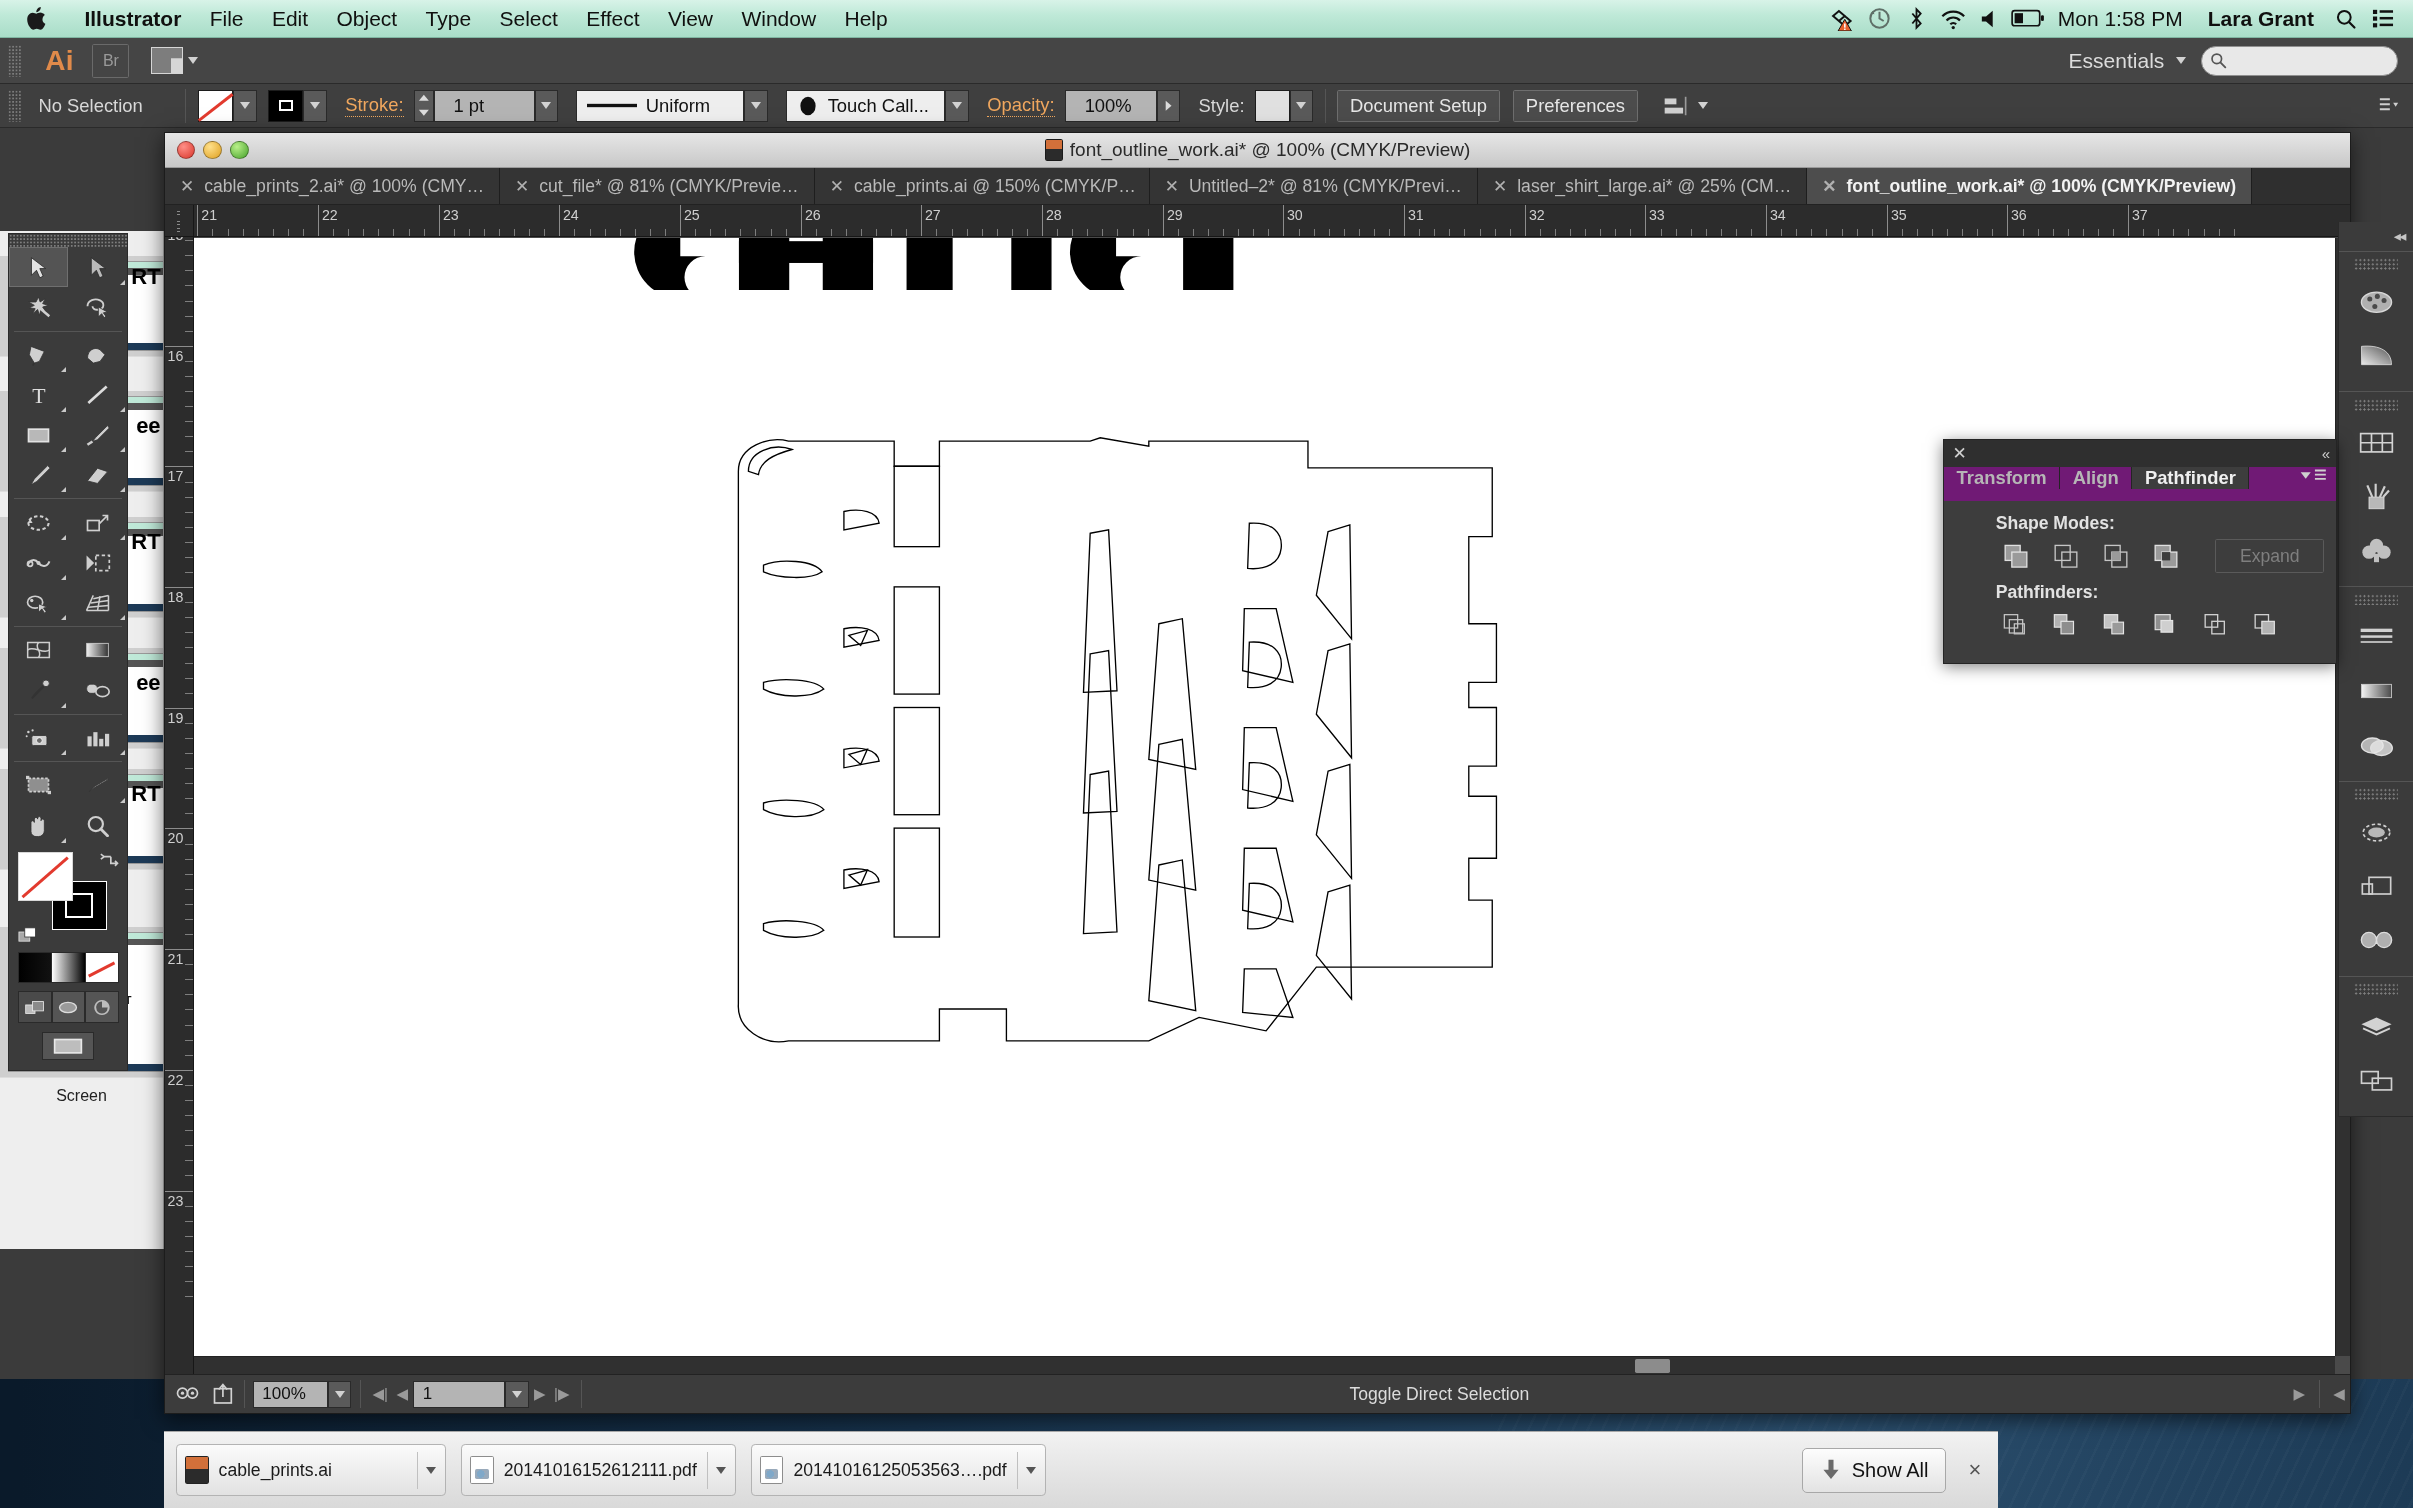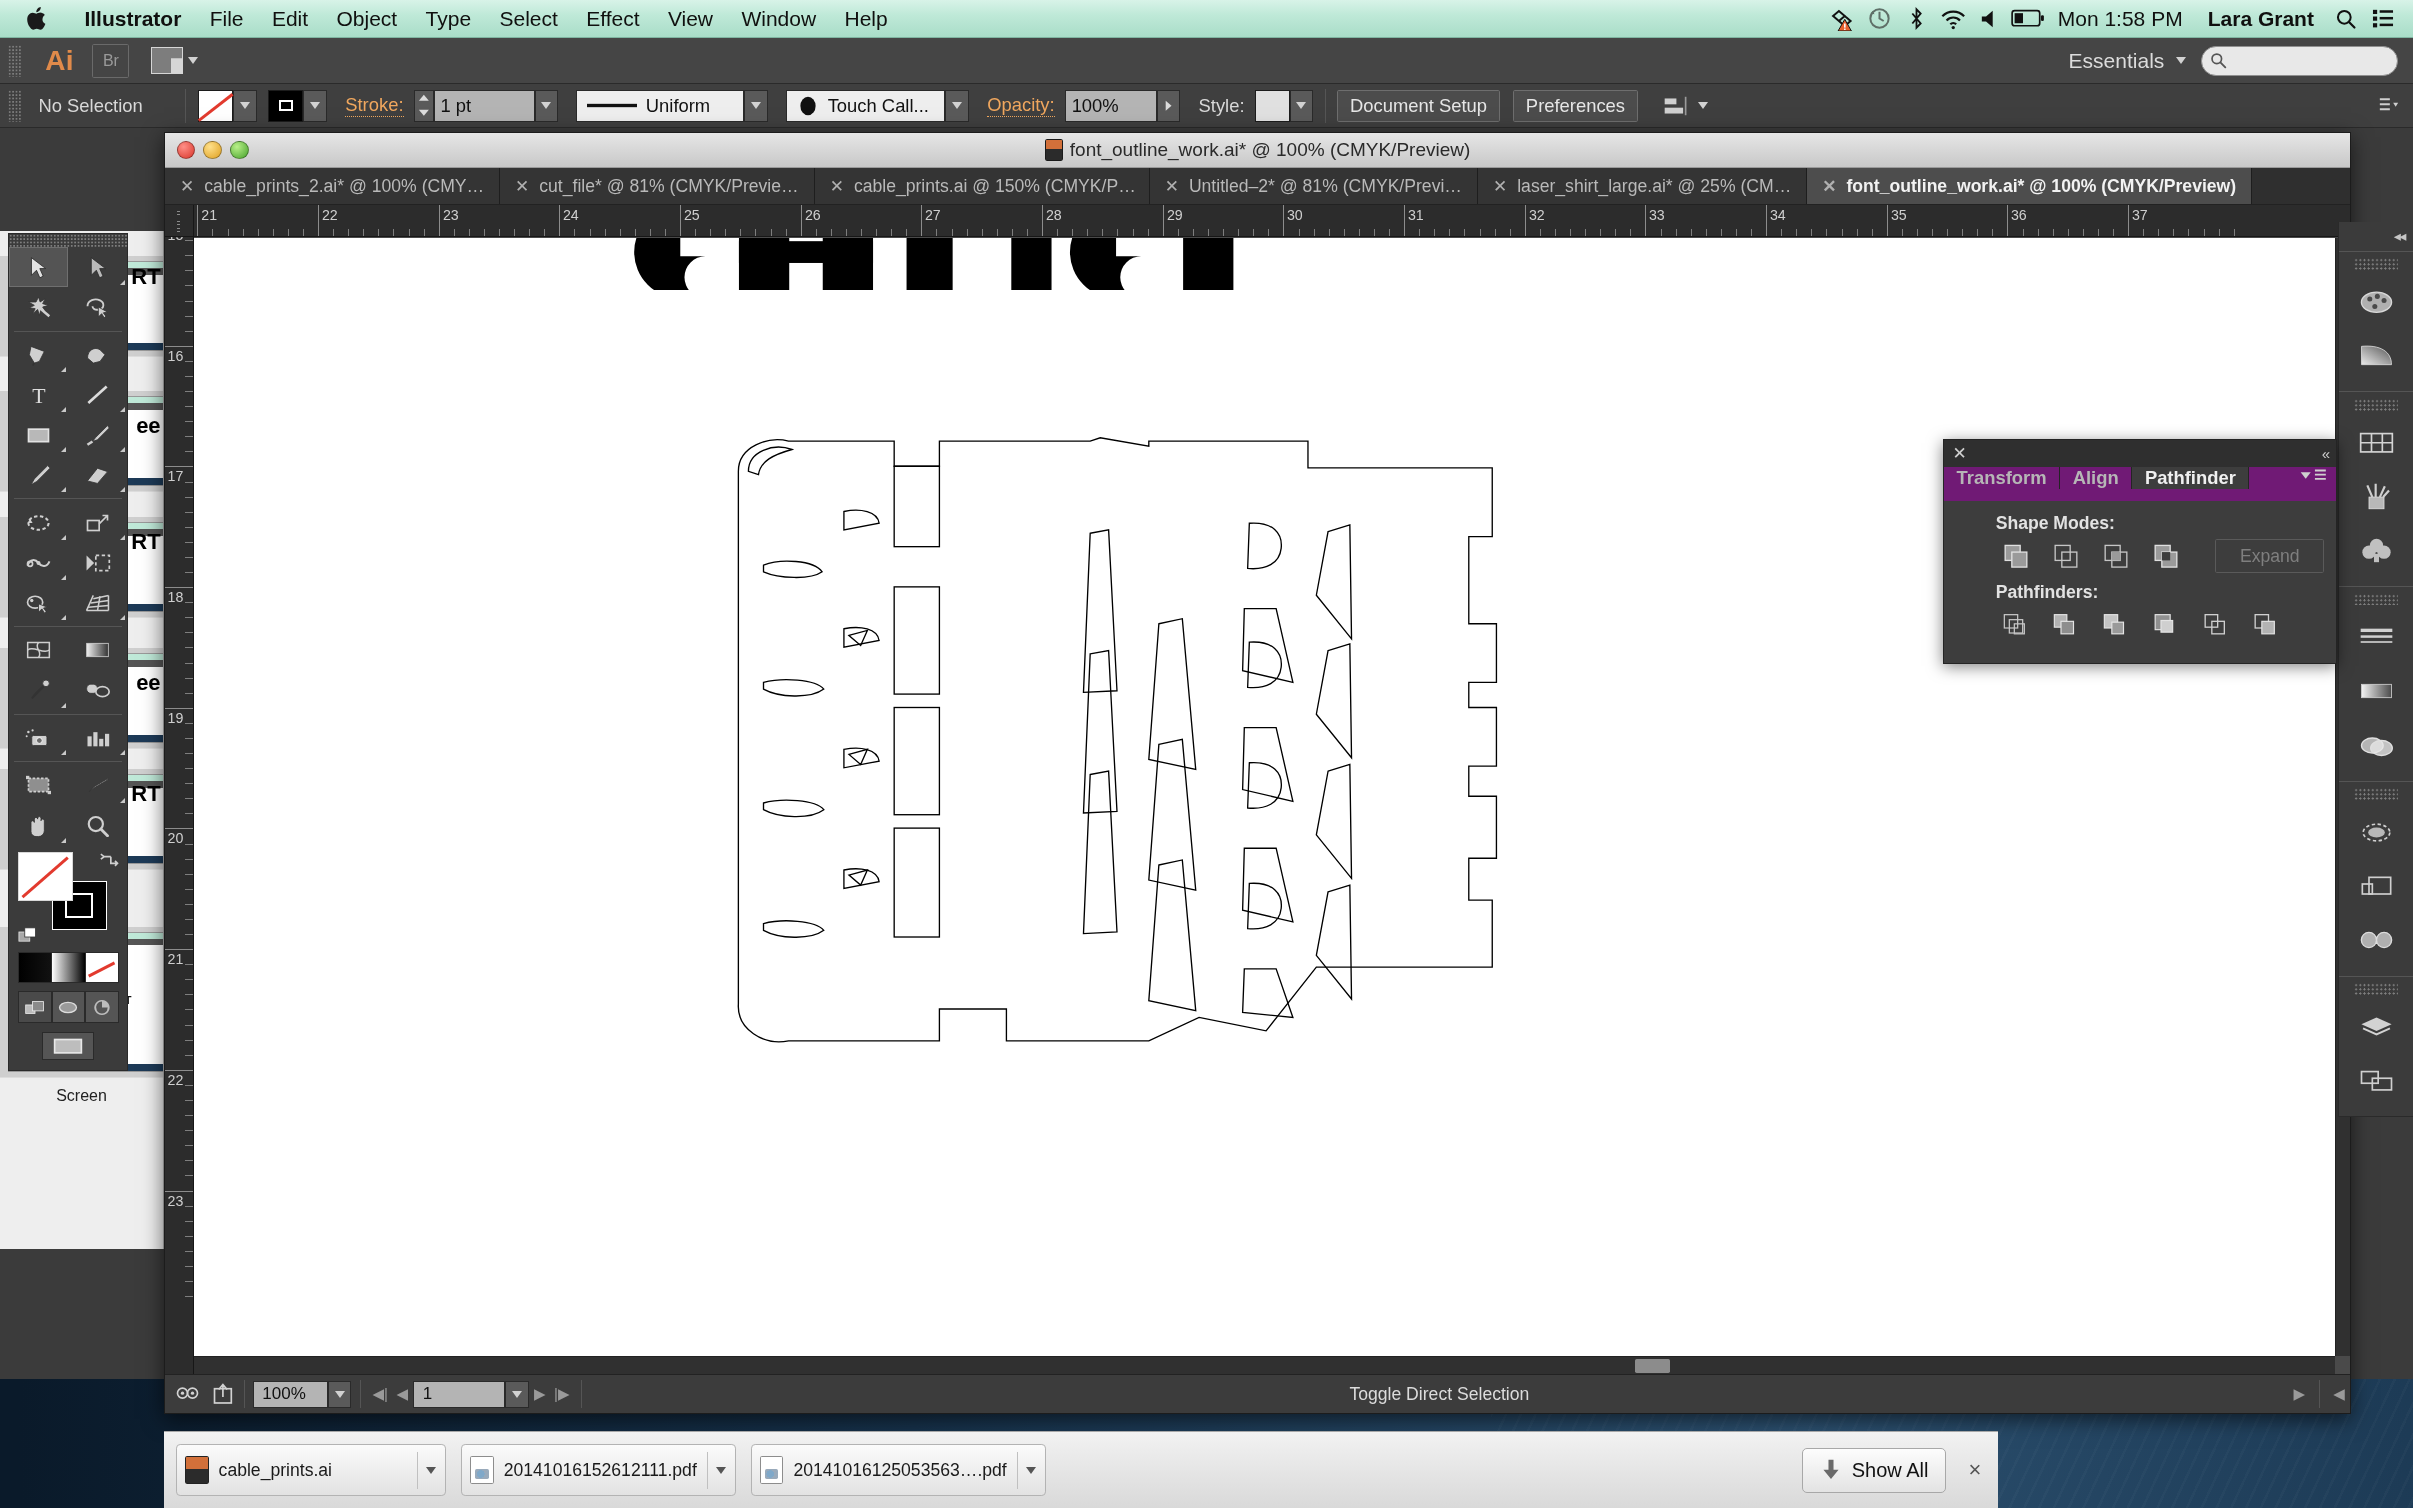--- a/index.html
+++ b/index.html
@@ -75,21 +75,21 @@
   .cb-label.plain{ color:#d8d8d8; border:none; }
   .no-sel{ padding-left:11.7px; padding-right:13.4px; min-width:147px; }
   .swatch-grp{ display:flex; align-items:center; }
   .swatch{ width:35px; height:32px; background:#fff; border:0.8px solid #1c1c1c; position:relative; }
   .swatch.none:after{ content:""; position:absolute; left:-5px; right:-5px; top:50%; height:2.5px; background:#e23a2e;
      transform:rotate(-38deg); }
   .swatch.stroke{ background:#000; display:flex; align-items:center; justify-content:center; }
   .swatch.stroke i{ width:13.4px; height:11.7px; border:2.5px solid #fff; background:#000; display:block;}
   .mini-drop{ width:23.5px; height:32px; background:#5a5a5a; border:0.8px solid #2a2a2a; display:flex; align-items:center; justify-content:center; }
   .field{ height:32px; background:#b4b4b4; border:0.8px solid #2a2a2a; color:#111; display:flex; align-items:center;
-     padding:0 6px; font-size:18.4px; }
+     padding:0 19px; font-size:18.4px; }
   .spin{ width:20px; height:32px; background:#5a5a5a; border:0.8px solid #2a2a2a; display:flex; flex-direction:column; }
   .spin span{ flex:1; display:flex; align-items:center; justify-content:center; }
   .combo{ height:32px; background:#eee; border:0.8px solid #2a2a2a; color:#111; display:flex; align-items:center;
      padding:0 10px; font-size:18.4px; gap:8.4px;}
   .btn{ height:32px; background:#4c4c4c; border:0.8px solid #6e6e6e; color:#e6e6e6; font-size:18.4px;
      display:flex; align-items:center; padding:0 11.7px; border-radius:1.7px; }
 
   
   .doc-window{ position:absolute; left:164px; top:94px; width:2187px; height:1282px;
      background:#4a4a4a; border:0.8px solid #1c1c1c; box-shadow:0 5px 20px rgba(0,0,0,.6); }

